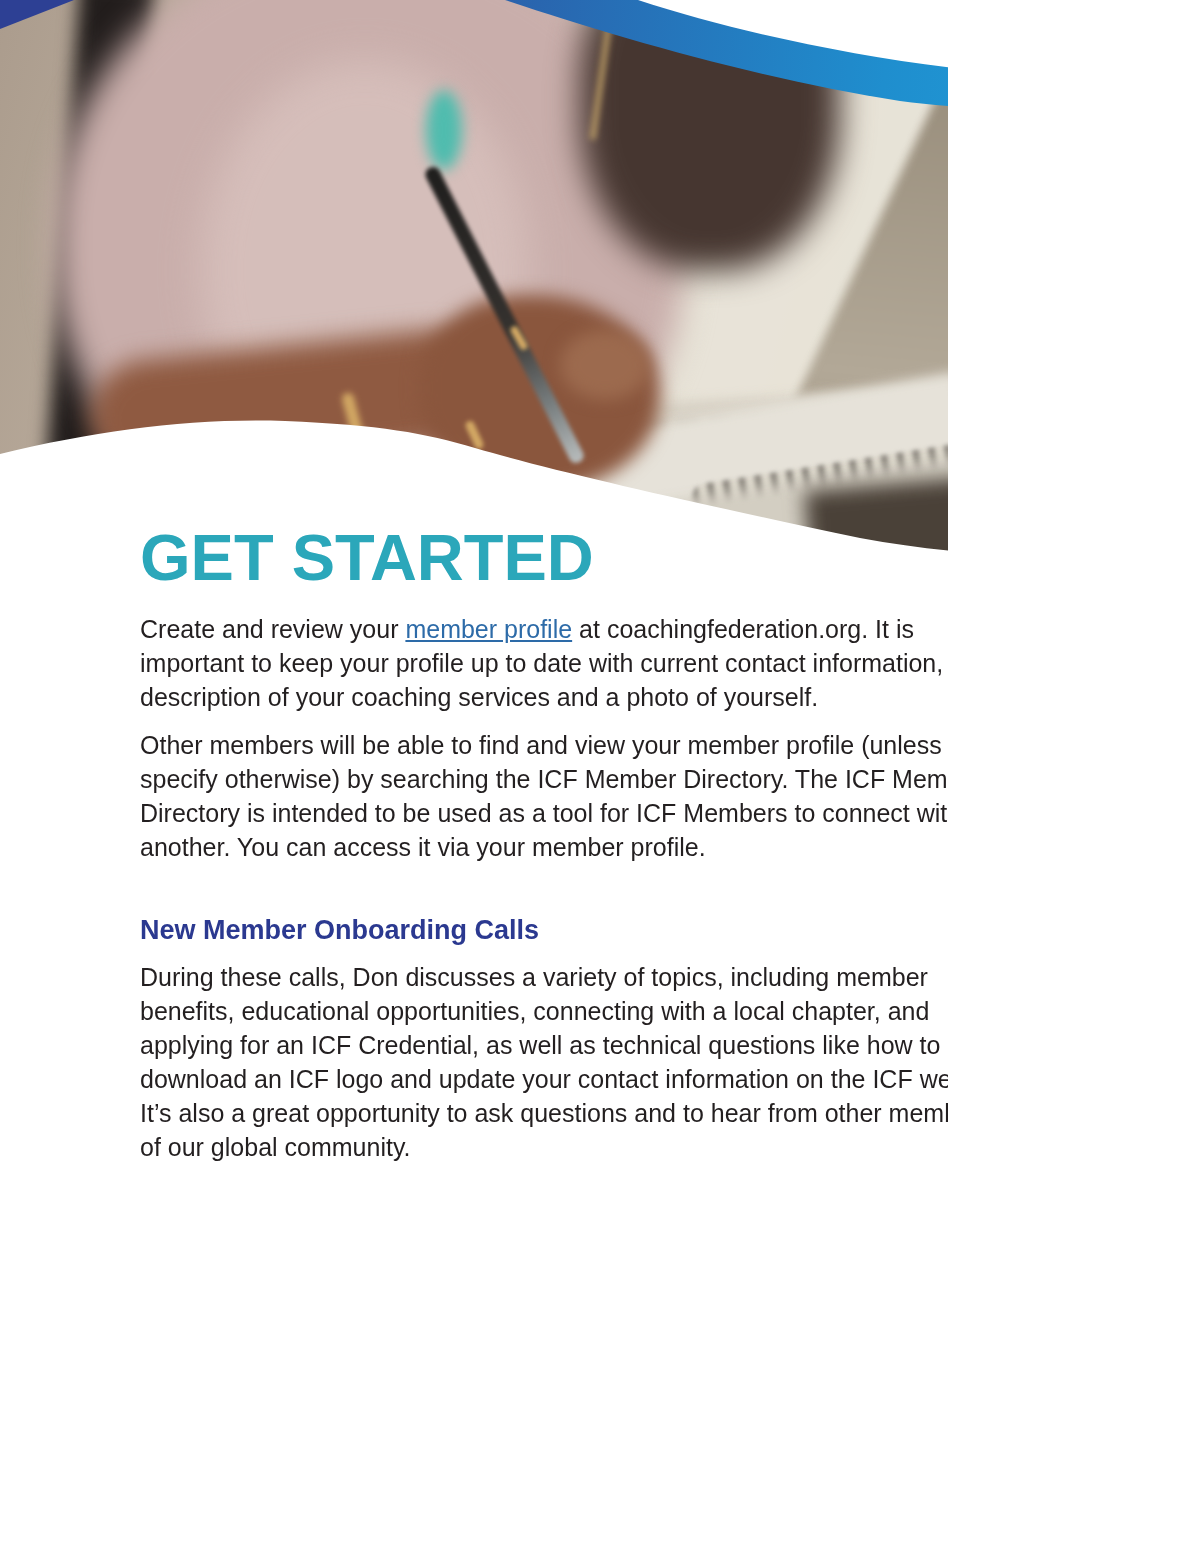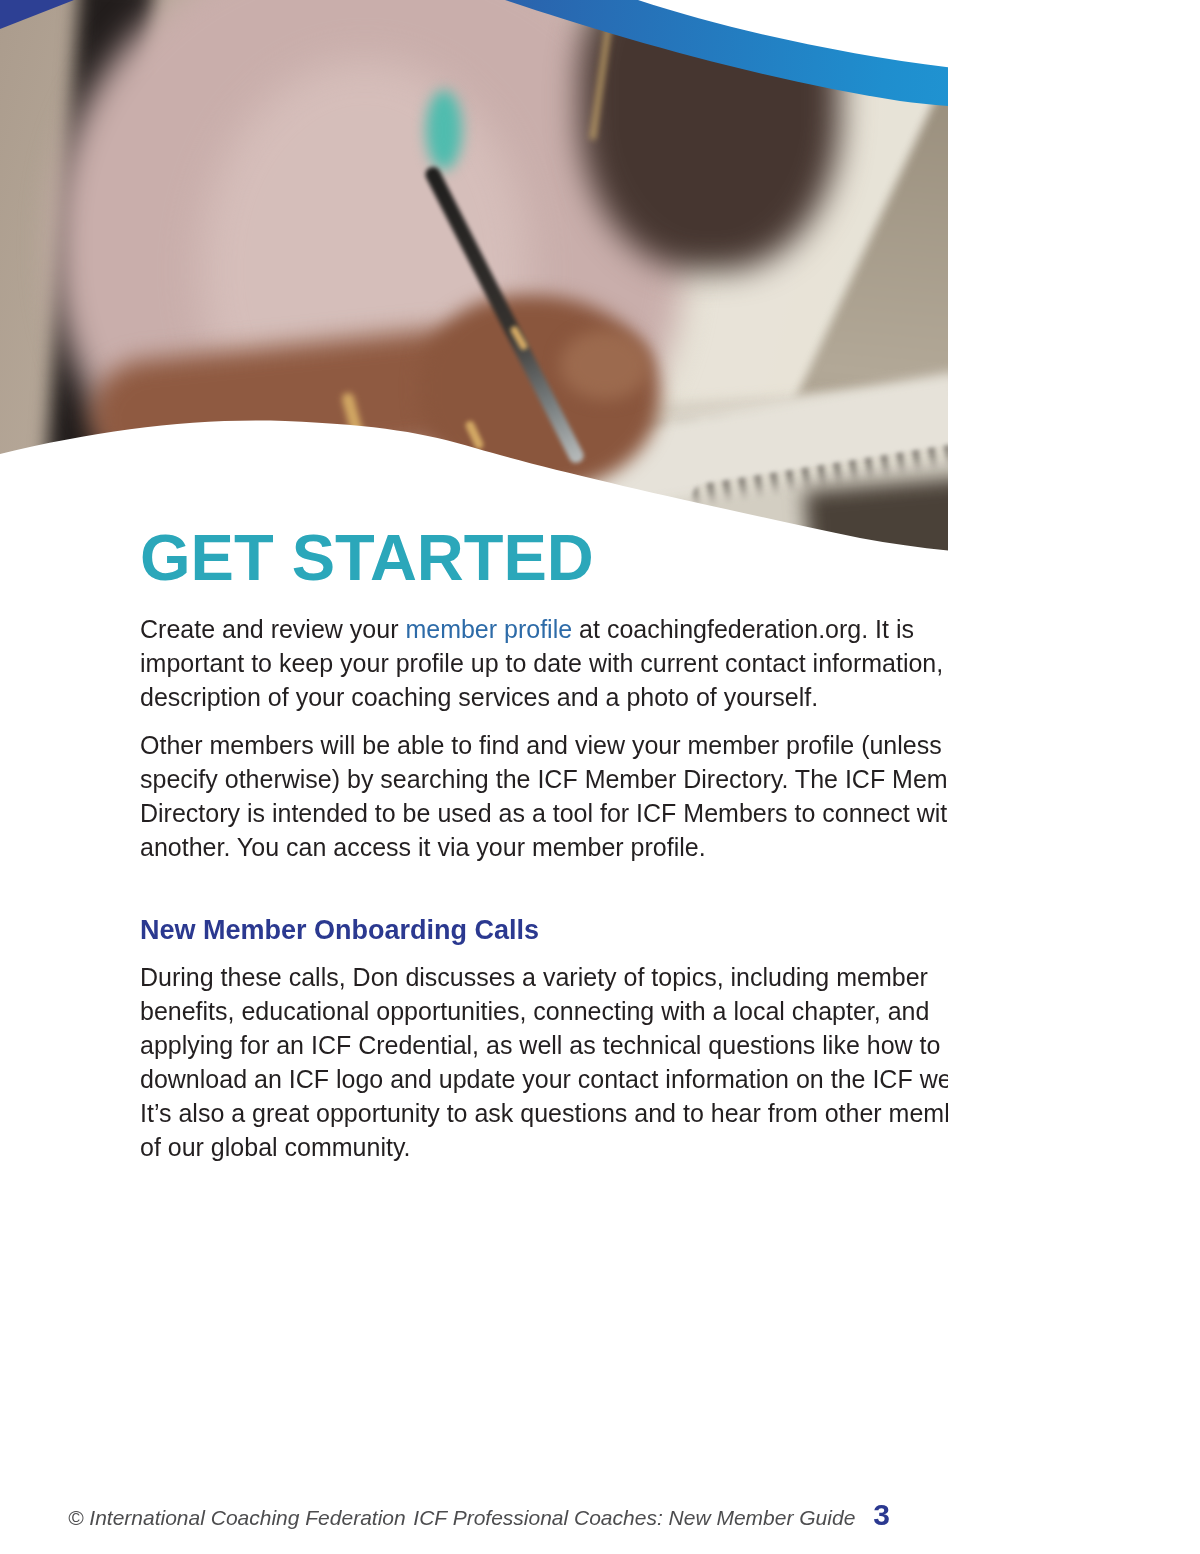--- a/index.html
+++ b/index.html
@@ -41,21 +41,21 @@
   .p-ring1{left:515px;top:325px;width:8px;height:26px;background:#d2a763;border-radius:4px;transform:rotate(-30deg);filter:blur(2px);}
   .p-ring2{left:470px;top:420px;width:9px;height:30px;background:#d2a763;border-radius:5px;transform:rotate(-25deg);filter:blur(2px);}
   .waves{position:absolute;inset:0;z-index:5;pointer-events:none;}
 
   
   .content{position:absolute;left:140px;top:525px;width:1050px;z-index:6;}
   .title{font-size:65px;line-height:65px;font-weight:bold;color:#2BA7BA;letter-spacing:0;margin:0 0 22px 0;}
   .intro,.para{font-size:25px;line-height:34px;white-space:pre-line;margin:14px 0 0 0;}
   .subhead{font-size:27px;line-height:32px;font-weight:bold;color:#2B3990;margin:30px 0 0 0;}
   .subhead2{margin-top:50px;}
-  .body-link{color:#2D6BA8;cursor:pointer;}
+  .body-link{color:#2D6BA8;text-decoration:underline;cursor:pointer;}
 
   
   .footer{position:absolute;left:0;right:0;top:1498px;display:flex;justify-content:space-between;
           align-items:baseline;padding:0 58px 0 68px;z-index:6;}
   .footer .left{font-size:21px;font-style:italic;color:#4D4D4F;}
   .footer .right{display:flex;align-items:baseline;}
   .footer .doc-title{font-size:21px;font-style:italic;color:#4D4D4F;}
   .footer .page-num{font-size:30px;font-weight:bold;color:#2B3990;margin-left:18px;font-style:normal;}
 </style>
 </head>
@@ -124,21 +124,14 @@
 
     <h2 class="subhead subhead2">New Member Onboarding Calls</h2>
     <p class="para">During these calls, Don discusses a variety of topics, including member
 benefits, educational opportunities, connecting with a local chapter, and
 applying for an ICF Credential, as well as technical questions like how to
 download an ICF logo and update your contact information on the ICF website.
 It’s also a great opportunity to ask questions and to hear from other members
 of our global community.</p>
   </div>
 
-  <div class="footer">
-    <span class="left">© International Coaching Federation</span>
-    <span class="right">
-      <span class="doc-title">ICF Professional Coaches: New Member Guide</span>
-      <span class="page-num">3</span>
-    </span>
-  </div>
 
 </div>
 
 </body></html>

